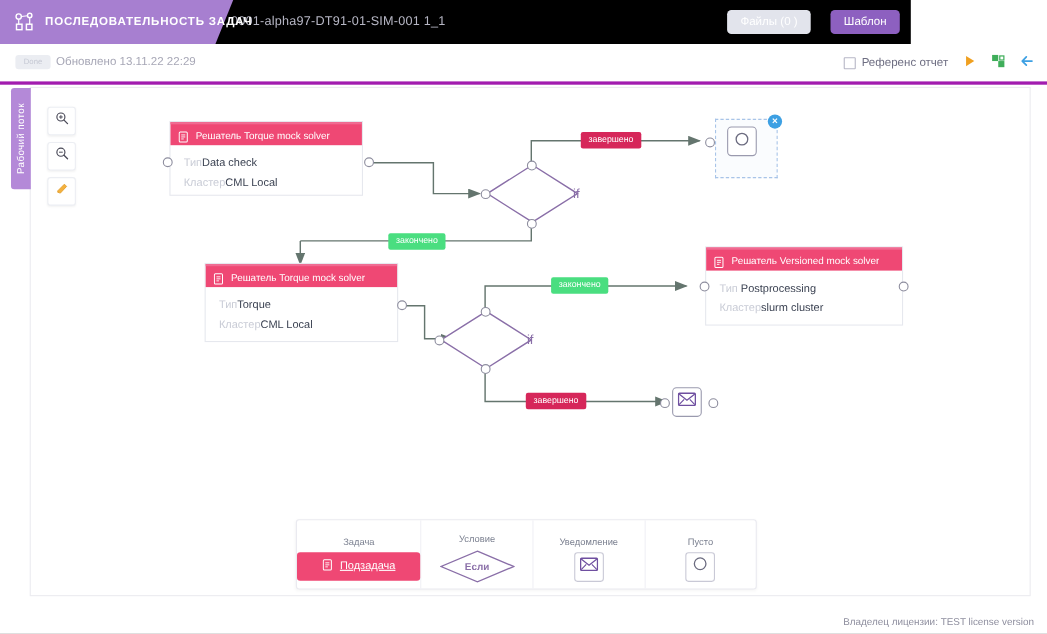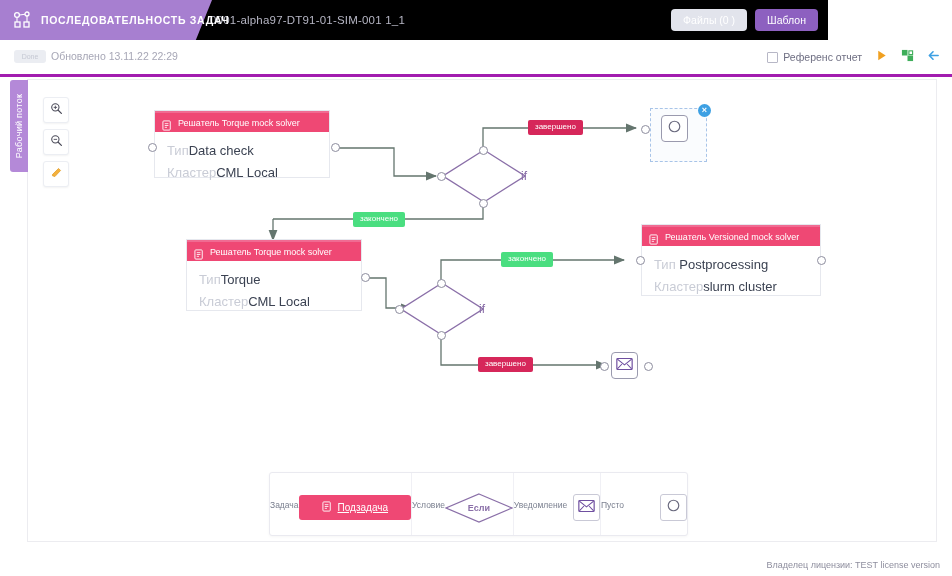--- a/index.html
+++ b/index.html
@@ -73,21 +73,21 @@
     color: #b6b6c4;
     font-size: 11.5px;
     letter-spacing: 0.2px;
   }
   .topbar-actions {
     position: absolute;
     right: 10px; top: 0;
     height: 40px;
     display: flex;
     align-items: center;
-    gap: 8px;
+    gap: 18px;
   }
   .btn {
     border: none;
     border-radius: 4px;
     font-size: 10.5px;
     padding: 6px 12px;
     cursor: pointer;
     font-family: inherit;
     line-height: 1;
   }
@@ -245,21 +245,21 @@
   .node-head .nh-title {
     color: #ffffff;
     font-size: 9px;
     white-space: nowrap;
     overflow: hidden;
   }
   .node-body {
     padding: 11px 12px 8px 12px;
   }
   .node-row {
-    font-size: 13px;
+    font-size: 10px;
     color: #2f3440;
     margin-bottom: 7px;
     white-space: nowrap;
   }
   .node-row .k { color: #c9ccd6; }
   .node-row .v { color: #3b4252; }
 
   
   .port {
     position: absolute;
@@ -346,23 +346,23 @@
     background: #ffffff;
     border: 1px solid #eaeaf0;
     border-radius: 3px;
     display: flex;
     z-index: 12;
     box-shadow: 0 1px 3px rgba(0,0,0,0.04);
   }
   .pal-cell {
     flex: 1 1 0;
     display: flex;
-    flex-direction: row;
-    align-items: center;
-    justify-content: space-between;
+    flex-direction: column;
+    align-items: center;
+    justify-content: center;
     padding-top: 7px;
     border-right: 1px solid #f0f0f5;
     box-sizing: border-box;
     cursor: pointer;
   }
   .pal-cell:last-child { border-right: none; }
   .pal-cap {
     font-size: 8.5px;
     color: #7b8090;
     margin-bottom: 5px;

